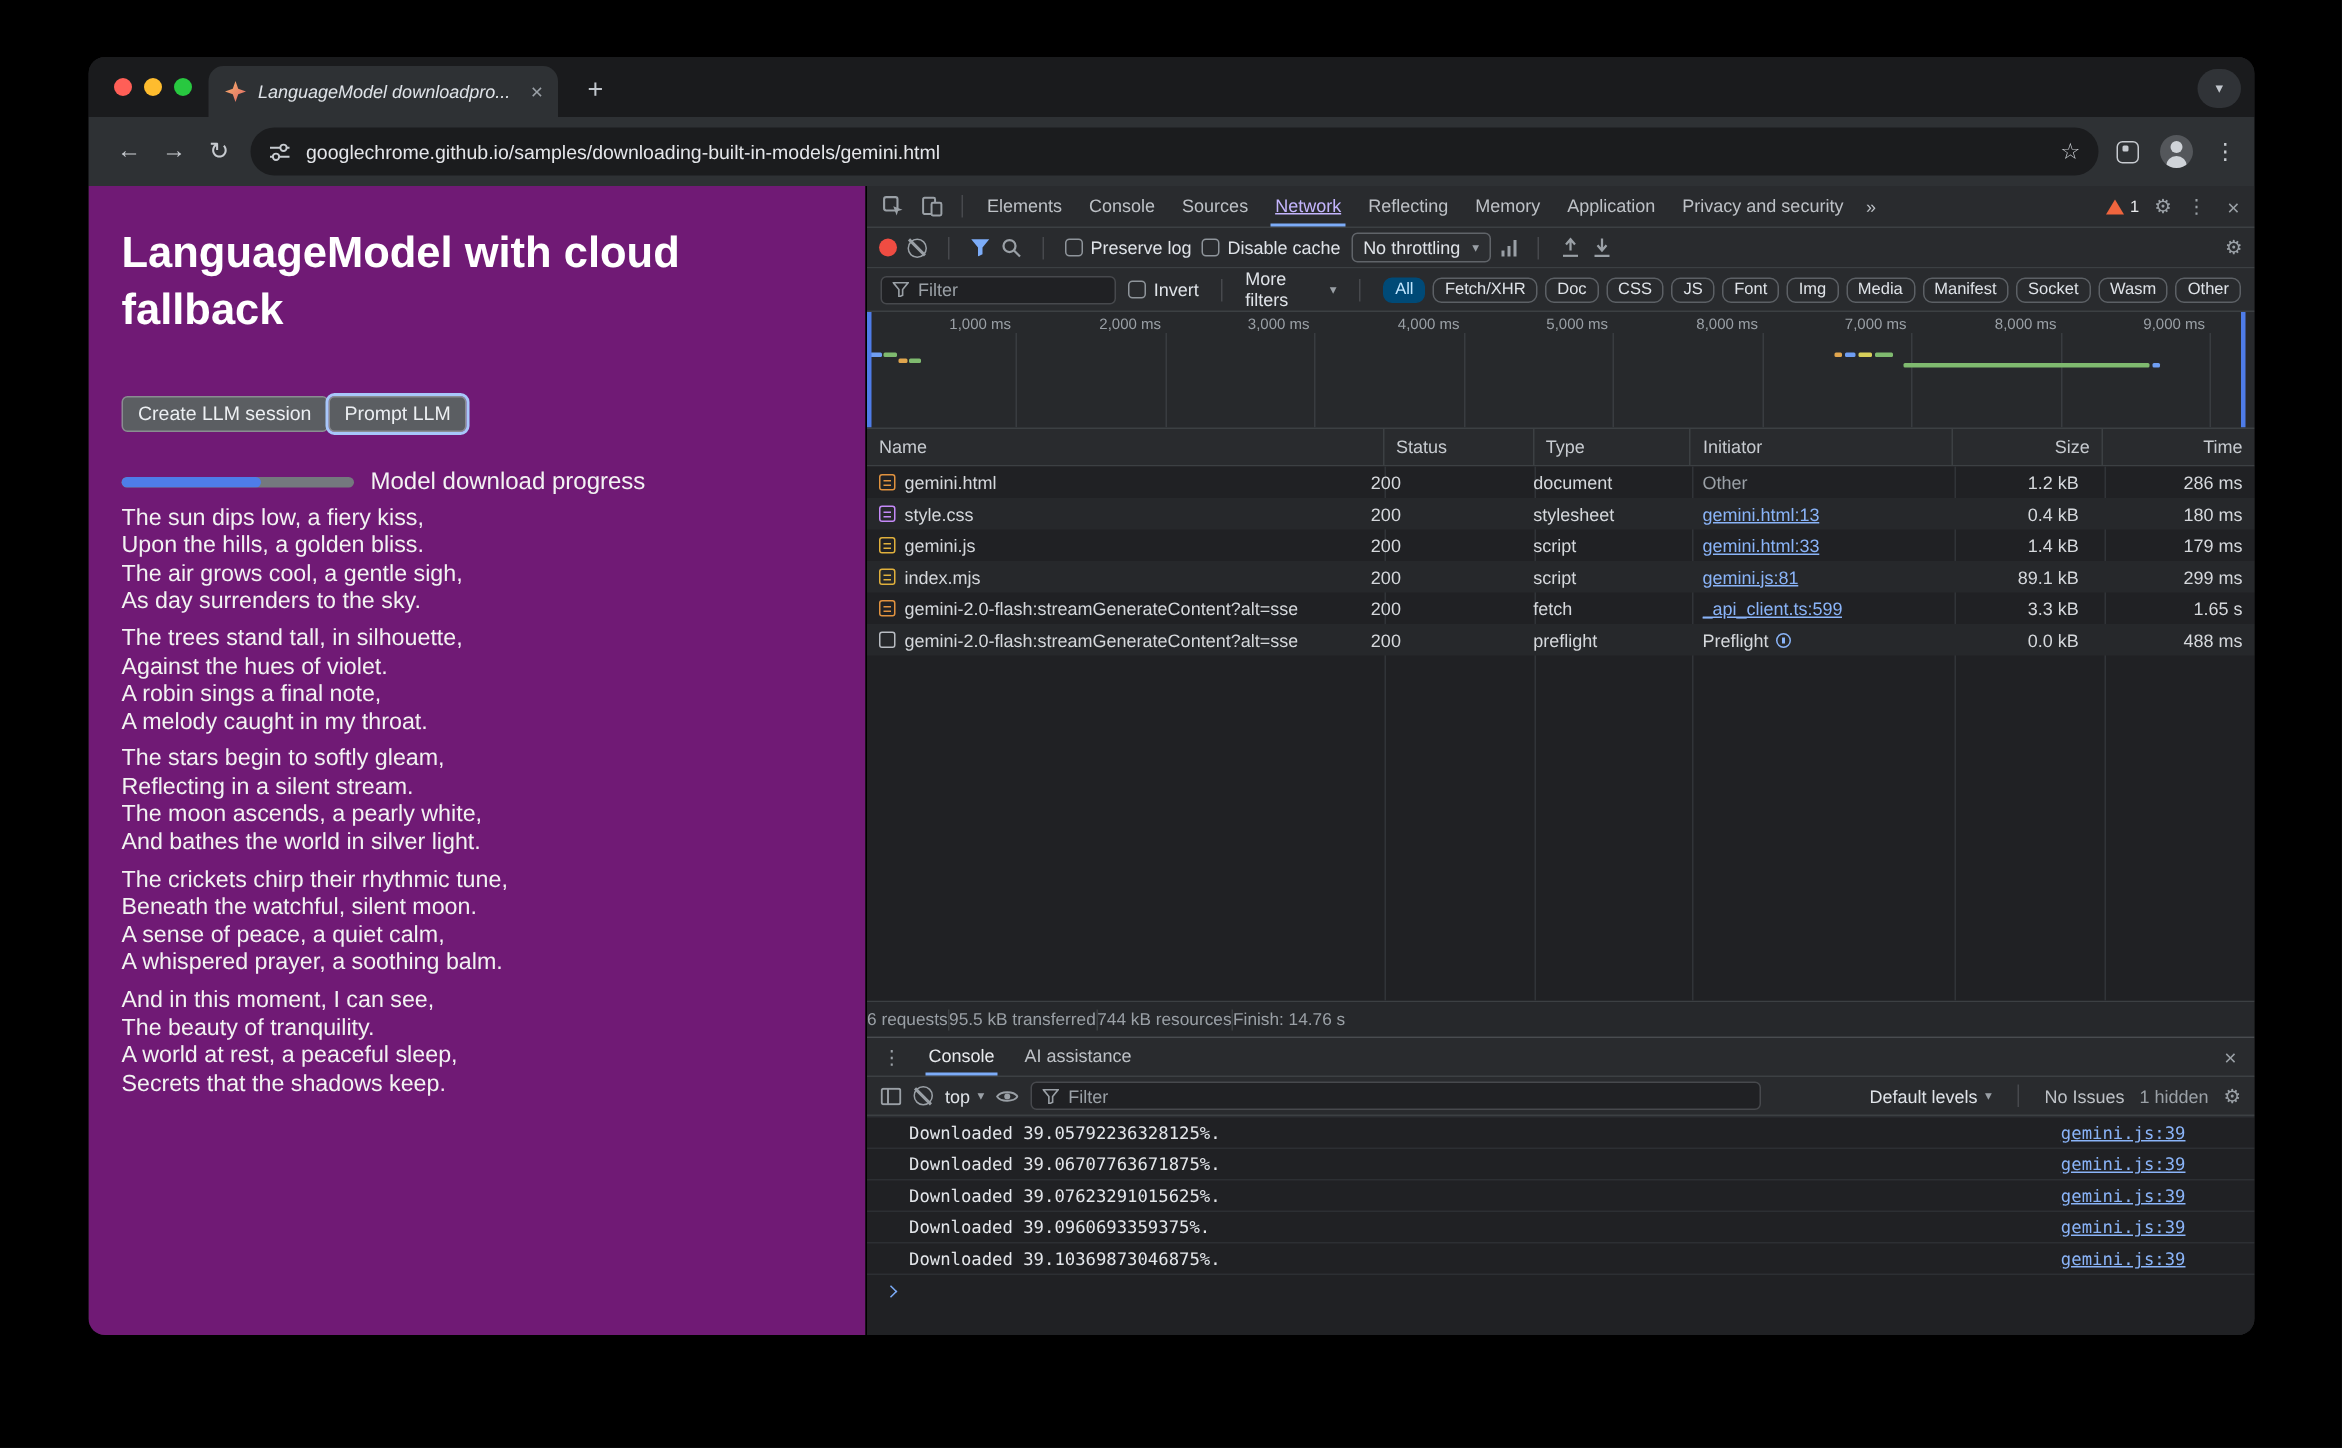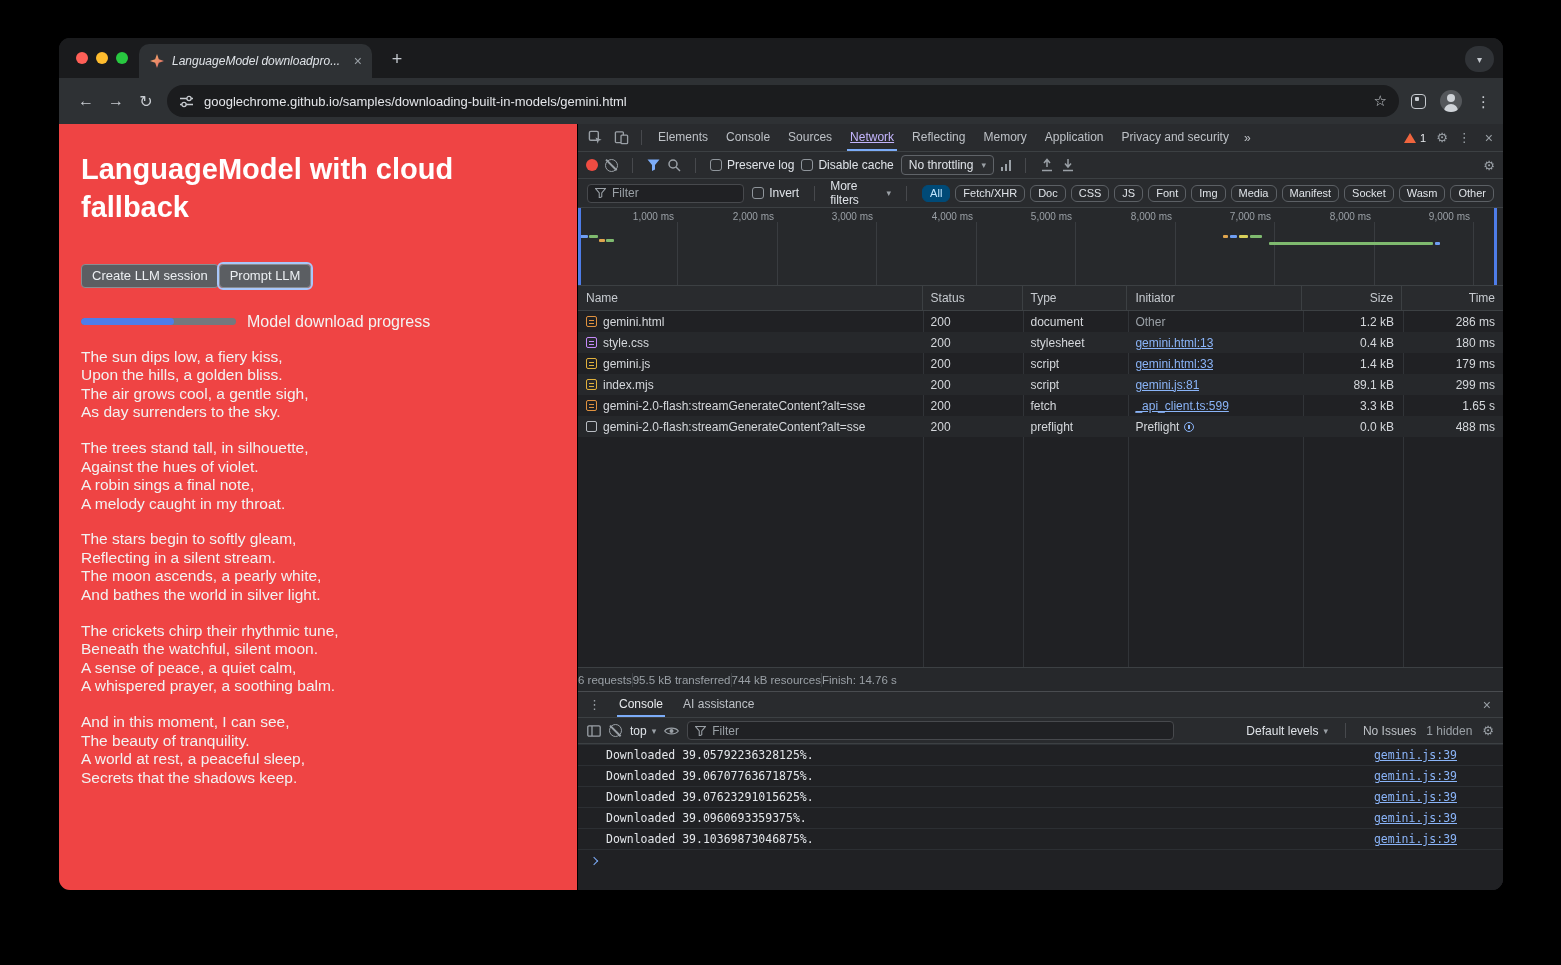--- a/index.html
+++ b/index.html
@@ -39,35 +39,35 @@
     border-radius:1px; background:#c7cbd0; }
   .avatar { width:22px; height:22px; border-radius:50%; background:#54575b; position:relative; overflow:hidden; }
   .avatar::before { content:""; position:absolute; left:7px; top:4px; width:8px; height:8px; border-radius:50%;
     background:#cfd3d8; }
   .avatar::after { content:""; position:absolute; left:4px; top:13.5px; width:14px; height:9px;
     border-radius:7px 7px 0 0; background:#cfd3d8; }
   .kebab { color:#c7cbd0; font-size:15px; line-height:15px; }
 
   
   .content { flex:1; display:flex; min-height:0; }
-  .page { width:518px; flex:0 0 518px; background:#ef4444; color:#f1f1f1; padding:26px 20px 0 22px; }
+  .page { width:518px; flex:0 0 518px; background:#701a75; color:#f1f1f1; padding:26px 20px 0 22px; }
   .devtools { flex:1; background:#202124; display:flex; flex-direction:column; color:#dfe3e8;
     border-left:1px solid #000; min-width:0; }
 
   
   .page h1 { font-size:29px; line-height:1.32; font-weight:700; color:#fff; max-width:440px; }
   .btnrow { margin-top:37px; display:flex; gap:0; }
   .pbtn { font-family:inherit; font-size:13px; color:#eceff2; background:#5b5e62;
     border:1px solid #8a8d91; border-radius:4px; padding:3px 10px 4px; }
   .pbtn.focused { outline:2px solid #a8c7fa; outline-offset:0; }
   .progrow { margin-top:25px; display:flex; align-items:center; gap:11px; }
   .prog { width:155px; height:7px; border-radius:4px; background:#74787e; overflow:hidden; }
   .prog-fill { height:100%; border-radius:4px; background:#4e7de9; }
   .proglabel { font-size:16px; color:#f3f3f3; }
-  .stanza { margin-top:17px; font-size:15.5px; line-height:18.6px; color:#f2f2f2; }
+  .stanza { margin-top:6px; font-size:15.5px; line-height:18.6px; color:#f2f2f2; }
   .stanza span { display:block; }
 
   
   .dtbar { background:#292b2e; border-bottom:1px solid #3c4043; display:flex; align-items:center; }
   .vdiv { width:1px; height:15px; background:#47494d; margin:0 7px; flex:0 0 1px; }
   .dim { color:#9aa0a6; }
   .gear { color:#9aa0a6; font-size:13px; }
   .xclose { color:#9aa0a6; font-size:14px; padding:0 4px; }
 
   
@@ -124,21 +124,21 @@
   .grid-header { flex:0 0 25px; background:#292b2e; border-bottom:1px solid #3c4043; display:flex;
     align-items:center; font-size:12px; color:#c7cbd0; }
   .cell { padding:0 8px; overflow:hidden; white-space:nowrap; height:100%; display:flex; align-items:center; }
   .c-name{width:345px}.c-status{width:100px}.c-type{width:105px}.c-init{width:175px}
   .c-size{width:100px;justify-content:flex-end}.c-time{width:101px;justify-content:flex-end}
   .grid-header .cell { border-right:1px solid #3c4043; }
   .grid-header .cell:last-child { border-right:none; }
   .grid-body { flex:1; position:relative; background:#202124; min-height:0; }
   .colline { position:absolute; top:0; bottom:0; width:1px; background:#313438; }
   .rows { position:relative; }
-  .grow { display:flex; height:21px; font-size:12px; color:#d5d8dc; align-items:center; }
+  .grow { display:flex; height:21px; font-size:12px; color:#d5d8dc; align-items:center;gap:17px; }
   .grow:nth-child(even) { background:#26282b; }
   .grow .c-name { gap:6px; }
   .ric { width:11px; height:11px; border-radius:2px; flex:0 0 11px; border:1.2px solid #e0923f;
     background-image:linear-gradient(#e0923f,#e0923f),linear-gradient(#e0923f,#e0923f);
     background-size:5px 1px; background-position:2px 3px,2px 6px; background-repeat:no-repeat; }
   .ric-css { border-color:#c58af9; background-image:linear-gradient(#c58af9,#c58af9),linear-gradient(#c58af9,#c58af9); }
   .ric-js { border-color:#e0b03c; background-image:linear-gradient(#e0b03c,#e0b03c),linear-gradient(#e0b03c,#e0b03c); }
   .ric-pre { border-color:#b8bcc2; background-image:none; }
   .ntext { overflow:hidden; text-overflow:ellipsis; }
   .ilink { color:#8ab4f8; text-decoration:underline; overflow:hidden; text-overflow:ellipsis; }

